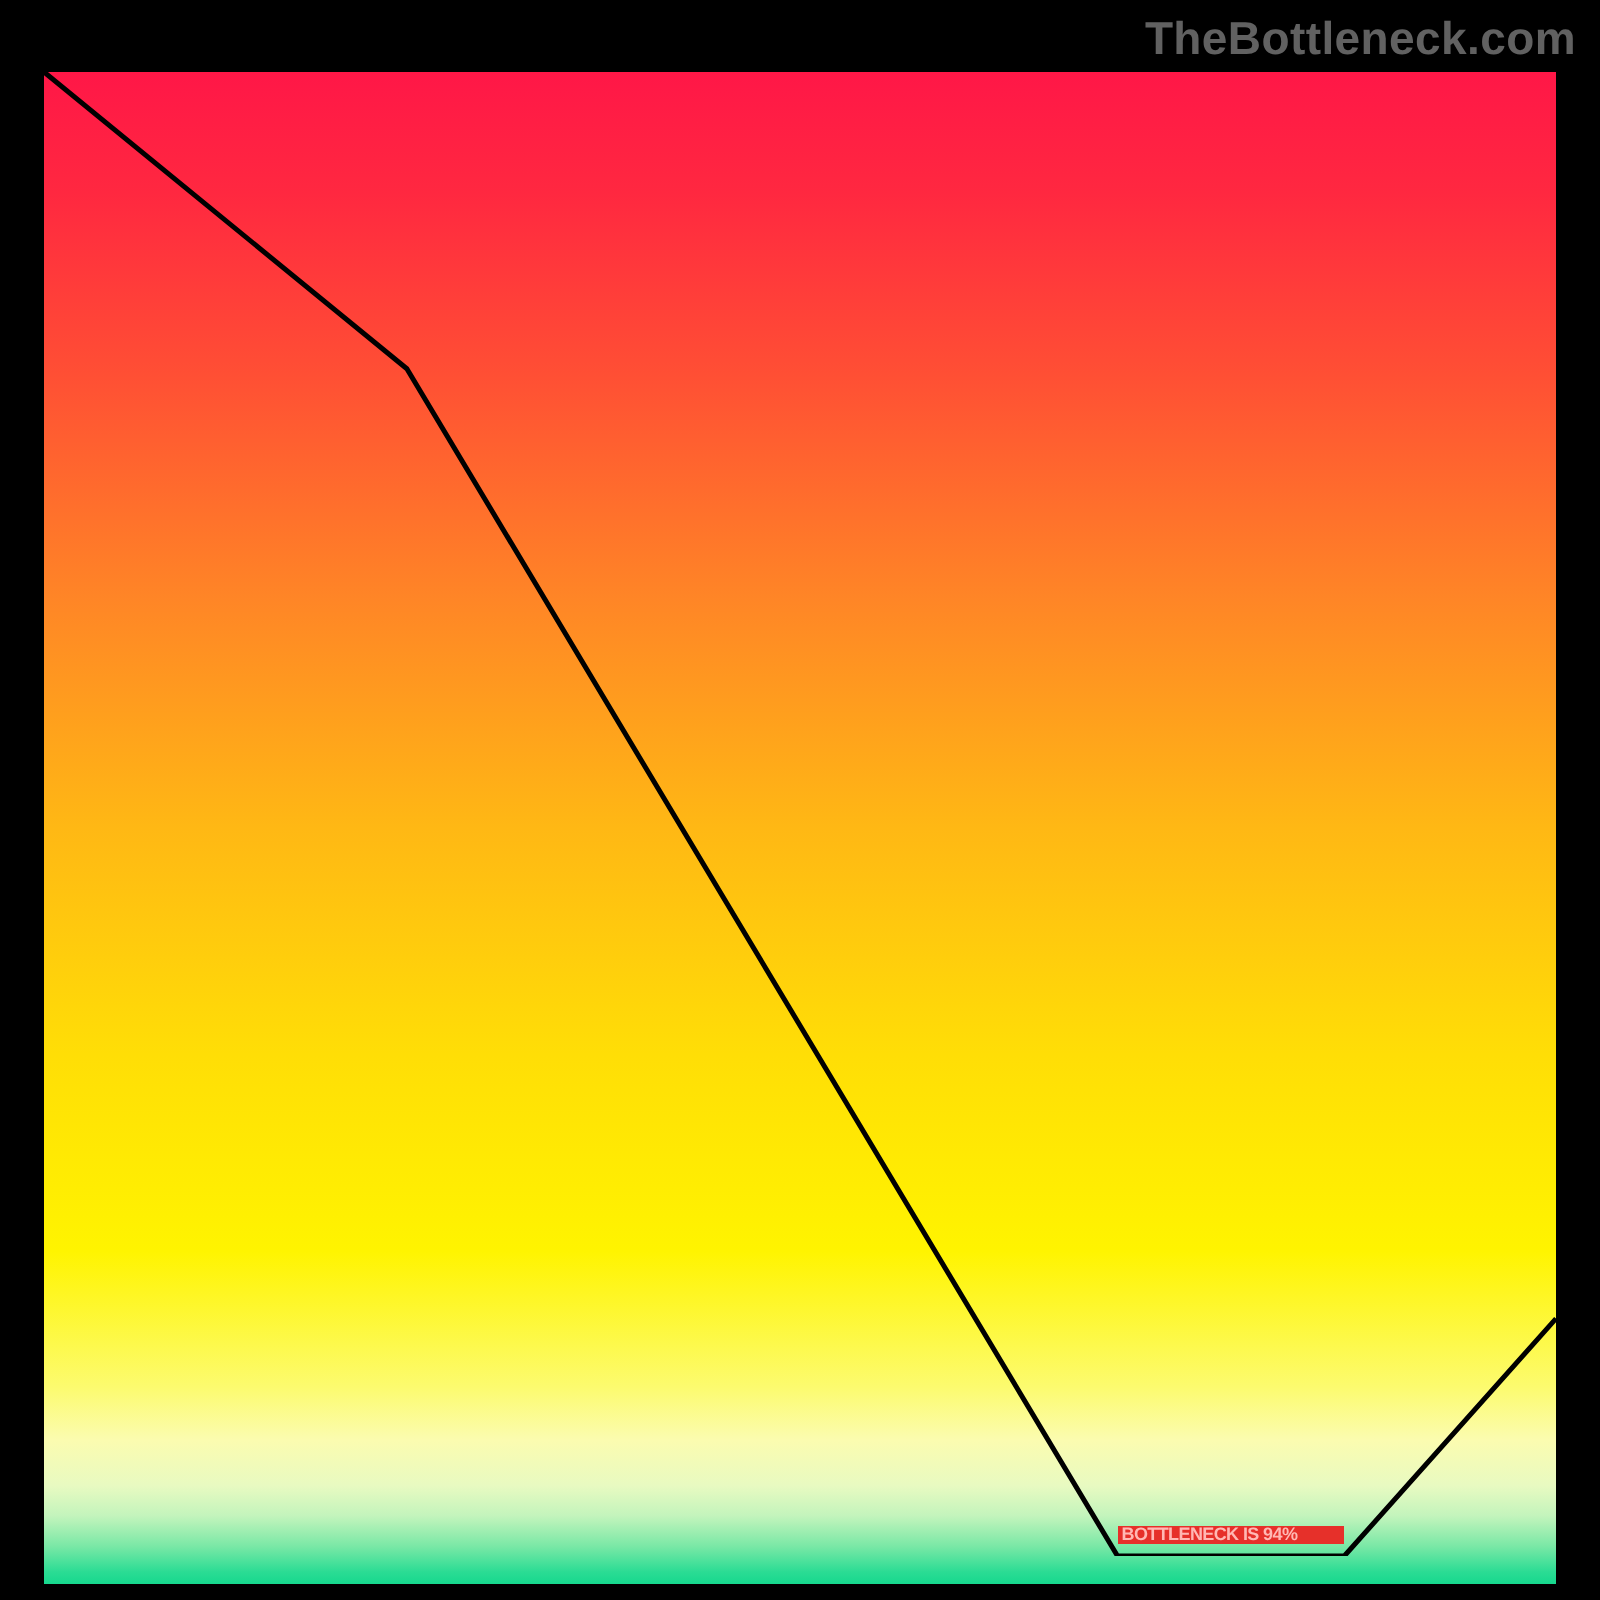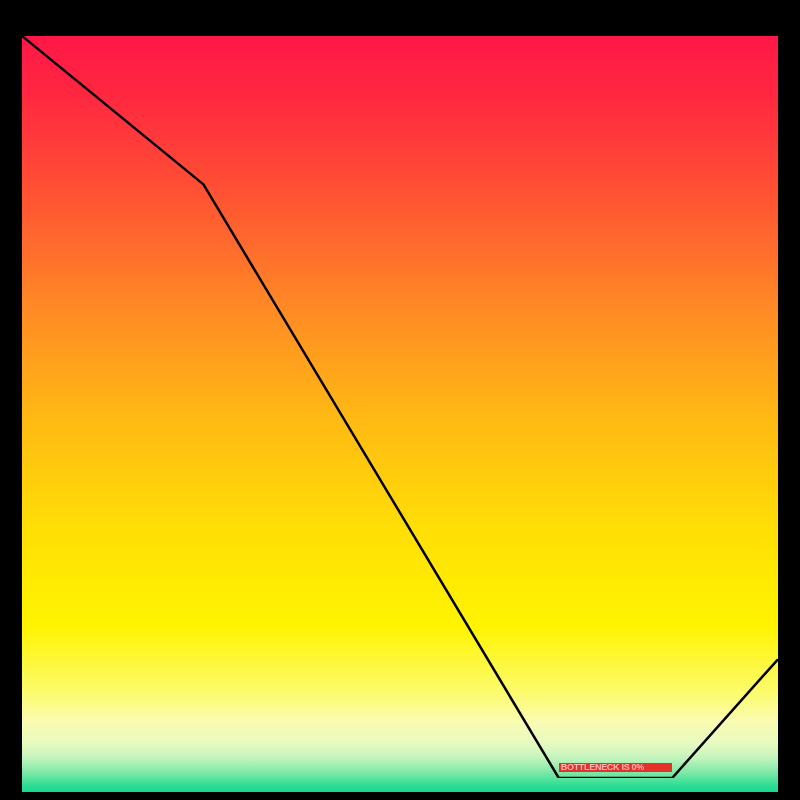--- a/index.html
+++ b/index.html
@@ -51,20 +51,21 @@
     height: 9px;
     white-space: nowrap;
     overflow: hidden;
   }
 </style>
 </head>
 <body>
 
 <div class="frame">
 
+  <div class="watermark">TheBottleneck.com</div>
 
   <div class="plot-area">
     <svg class="gradient" viewBox="0 0 100 100" preserveAspectRatio="none">
       <defs>
         <linearGradient id="bg" x1="0" y1="0" x2="0" y2="1">
             <stop offset="0.00%" stop-color="#ff1747"></stop>
             <stop offset="8.00%" stop-color="#ff2840"></stop>
             <stop offset="20.00%" stop-color="#ff4f34"></stop>
             <stop offset="35.00%" stop-color="#ff8626"></stop>
             <stop offset="50.00%" stop-color="#ffb814"></stop>
@@ -79,16 +80,16 @@
             <stop offset="100.00%" stop-color="#16d88e"></stop>
           </linearGradient>
       </defs>
       <rect x="0" y="0" width="100" height="100" fill="url(#bg)"></rect>
     </svg>
 
     <svg class="curve" viewBox="0 0 100 100" preserveAspectRatio="none">
       <path id="curve-path" d="M 0.00 0.00 L 24.00 20.00 L 71.00 100.00 L 86.00 100.00 L 100.00 84.00" fill="none" stroke="#000" stroke-width="2.5" stroke-linejoin="round" vector-effect="non-scaling-stroke"></path>
     </svg>
 
-    <div class="annotation-chip" id="annotation-chip" style="left: 536.76px; width: 113.4px; top: 727.064px;">BOTTLENECK IS 0%</div>
+    <div class="annotation-chip" id="annotation-chip" style="left: 536.76px; width: 113.4px; top: 727.064px;">BOTTLENECK IS 94%</div>
   </div>
 
 </div>
 
 </body></html>

